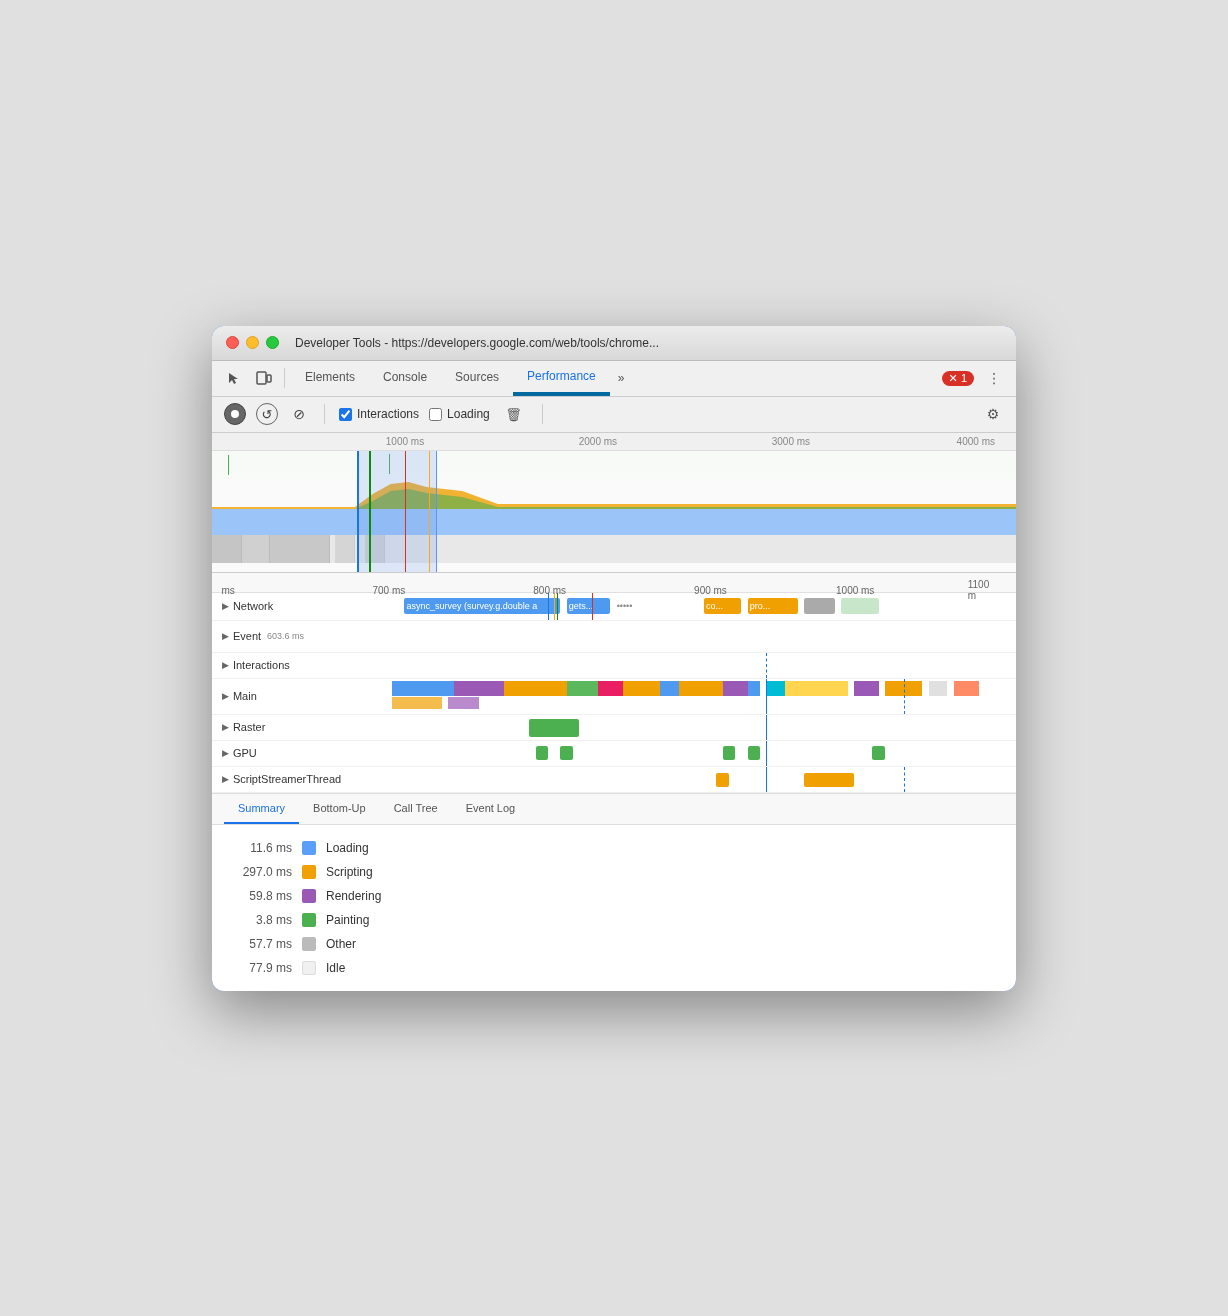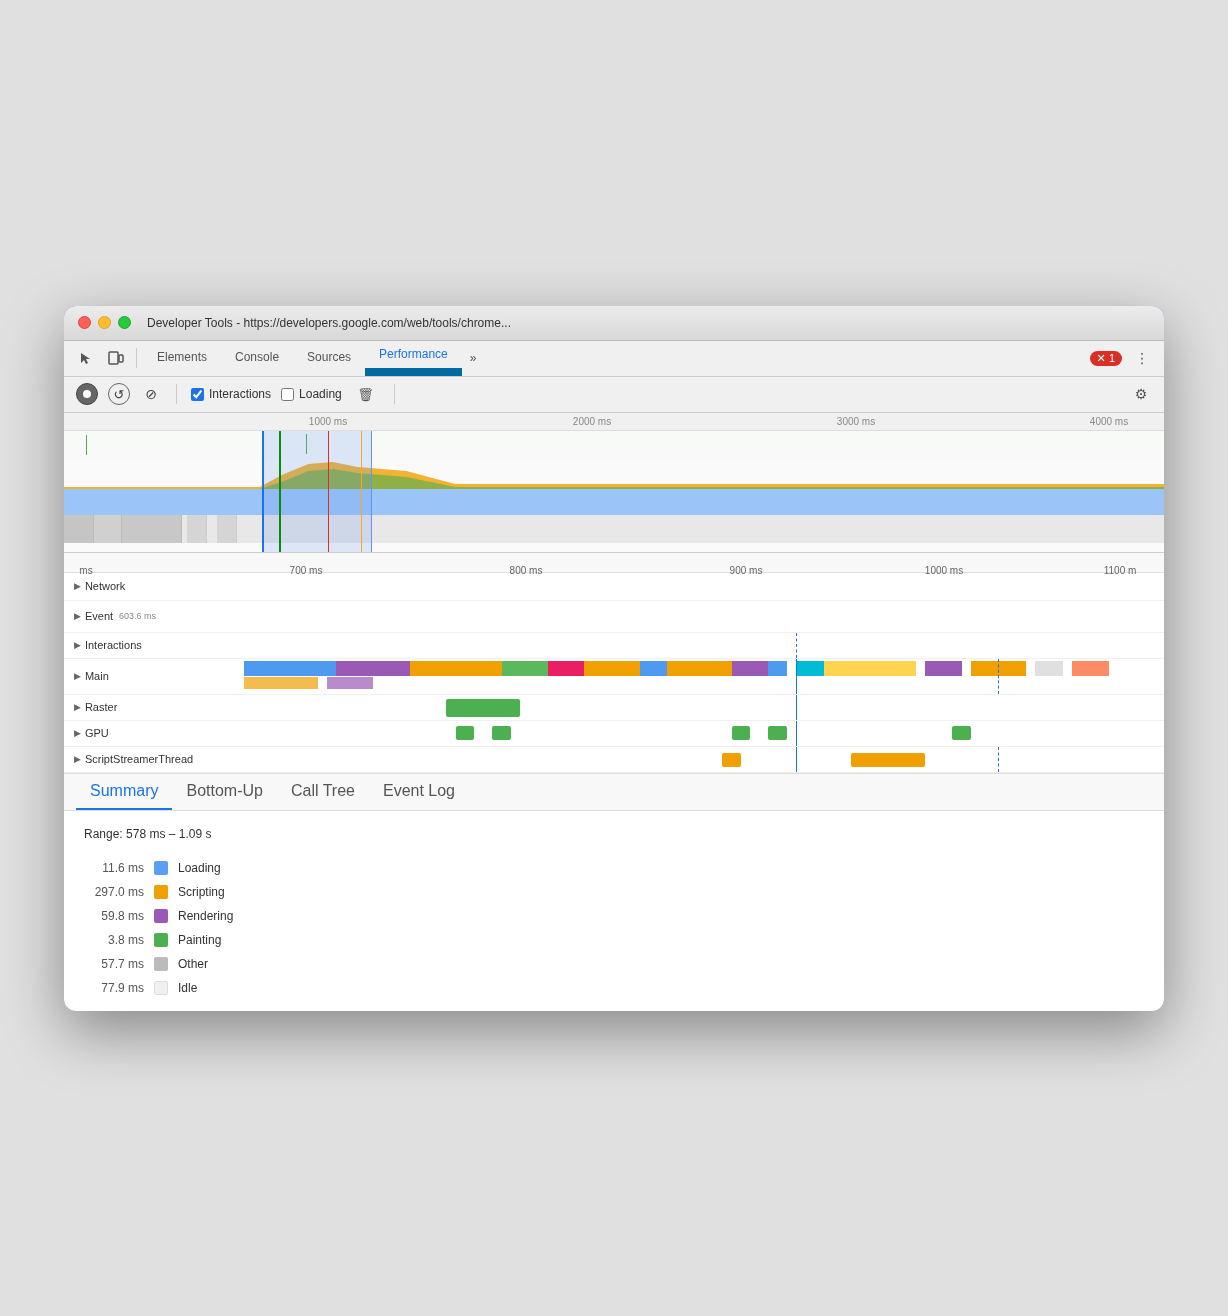--- a/index.html
+++ b/index.html
@@ -5,21 +5,21 @@
     * { box-sizing: border-box; margin: 0; padding: 0; }
     body {
       background: #e0e0e0;
       display: flex;
       justify-content: center;
       align-items: center;
       min-height: 100vh;
       font-family: -apple-system, BlinkMacSystemFont, 'Segoe UI', sans-serif;
     }
     .window {
-      width: 1100px;
+      width: 804px;
       background: #3b82f6;
       border-radius: 12px;
       box-shadow: 0 20px 60px rgba(0,0,0,0.4);
       overflow: hidden;
     }
     .title-bar {
       background: linear-gradient(to bottom, #ececec, #d8d8d8);
       padding: 10px 14px;
       display: flex;
       align-items: center;
@@ -71,21 +71,21 @@
       height: 36px;
       display: flex;
       align-items: center;
       font-size: 12px;
       color: #555;
       cursor: pointer;
       border-bottom: 2px solid transparent;
     }
     .tab.active {
       color: #1a73e8;
-      border-bottom: 8px solid #0369a1;
+      border-bottom: 4px solid #0369a1;
     }
     .tab-overflow {
       padding: 0 8px;
       font-size: 12px;
       color: #555;
       cursor: pointer;
     }
     .tab-right {
       margin-left: auto;
       display: flex;
@@ -262,21 +262,21 @@
       background: white;
     }
     .bottom-tabs {
       display: flex;
       border-bottom: 1px solid #ddd;
       background: #f8f8f8;
       padding: 0 12px;
     }
     .bottom-tab {
       padding: 8px 14px;
-      font-size: 16px;
+      font-size: 11px;
       color: #555;
       cursor: pointer;
       border-bottom: 2px solid transparent;
     }
     .bottom-tab.active {
       color: #1a73e8;
       border-bottom: 2px solid #1a73e8;
     }
     .summary-content {
       padding: 16px 20px;
@@ -476,20 +476,34 @@
       <span class="ruler2-mark" style="left:62%">900 ms</span>
       <span class="ruler2-mark" style="left:80%">1000 ms</span>
       <span class="ruler2-mark" style="left:96%">1100 m</span>
     </div>
 
     <div class="track-row" style="height:28px;">
       <div class="track-label">
         <span class="track-chevron">▶</span>
         <span>Network</span>
       </div>
+      <div class="track-content">
+        <div class="bar bar-blue" style="left:2%;width:25%;font-size:9px;">async_survey (survey.g.double a</div>
+        <div class="bar bar-blue" style="left:28%;width:7%;font-size:9px;">gets...</div>
+        <div style="position:absolute;left:36%;top:50%;transform:translateY(-50%);font-size:9px;color:#888;">•••••</div>
+        <div class="bar bar-yellow" style="left:50%;width:6%;font-size:9px;">co...</div>
+        <div class="bar bar-yellow" style="left:57%;width:8%;font-size:9px;">pro...</div>
+        <div class="bar bar-gray" style="left:66%;width:5%;"></div>
+        <div class="bar" style="left:72%;width:6%;background:#c8e6c9;"></div>
+
+        <div class="vline vline-blue" style="left:25%;"></div>
+        <div class="vline vline-green" style="left:26.5%;"></div>
+        <div class="vline vline-red" style="left:32%;"></div>
+        <div class="vline vline-orange" style="left:26%;"></div>
+      </div>
     </div>
 
     <div class="track-row" style="height:32px;">
       <div class="track-label">
         <span class="track-chevron">▶</span>
         <span>Event</span>
         <span style="font-size:9px;color:#888;margin-left:2px;">603.6 ms</span>
       </div>
     </div>
 
@@ -575,21 +589,20 @@
   </div>
 
   <div class="bottom-panel">
     <div class="bottom-tabs">
       <div class="bottom-tab active">Summary</div>
       <div class="bottom-tab">Bottom-Up</div>
       <div class="bottom-tab">Call Tree</div>
       <div class="bottom-tab">Event Log</div>
     </div>
     <div class="summary-content">
-      <div class="range-text">Range: 578 ms – 1.09 s</div>
       <div class="summary-body">
 
 
         <div class="legend">
           <div class="legend-item">
             <span class="legend-value">11.6 ms</span>
             <div class="legend-swatch" style="background:#5b9ef6;"></div>
             <span>Loading</span>
           </div>
           <div class="legend-item">

